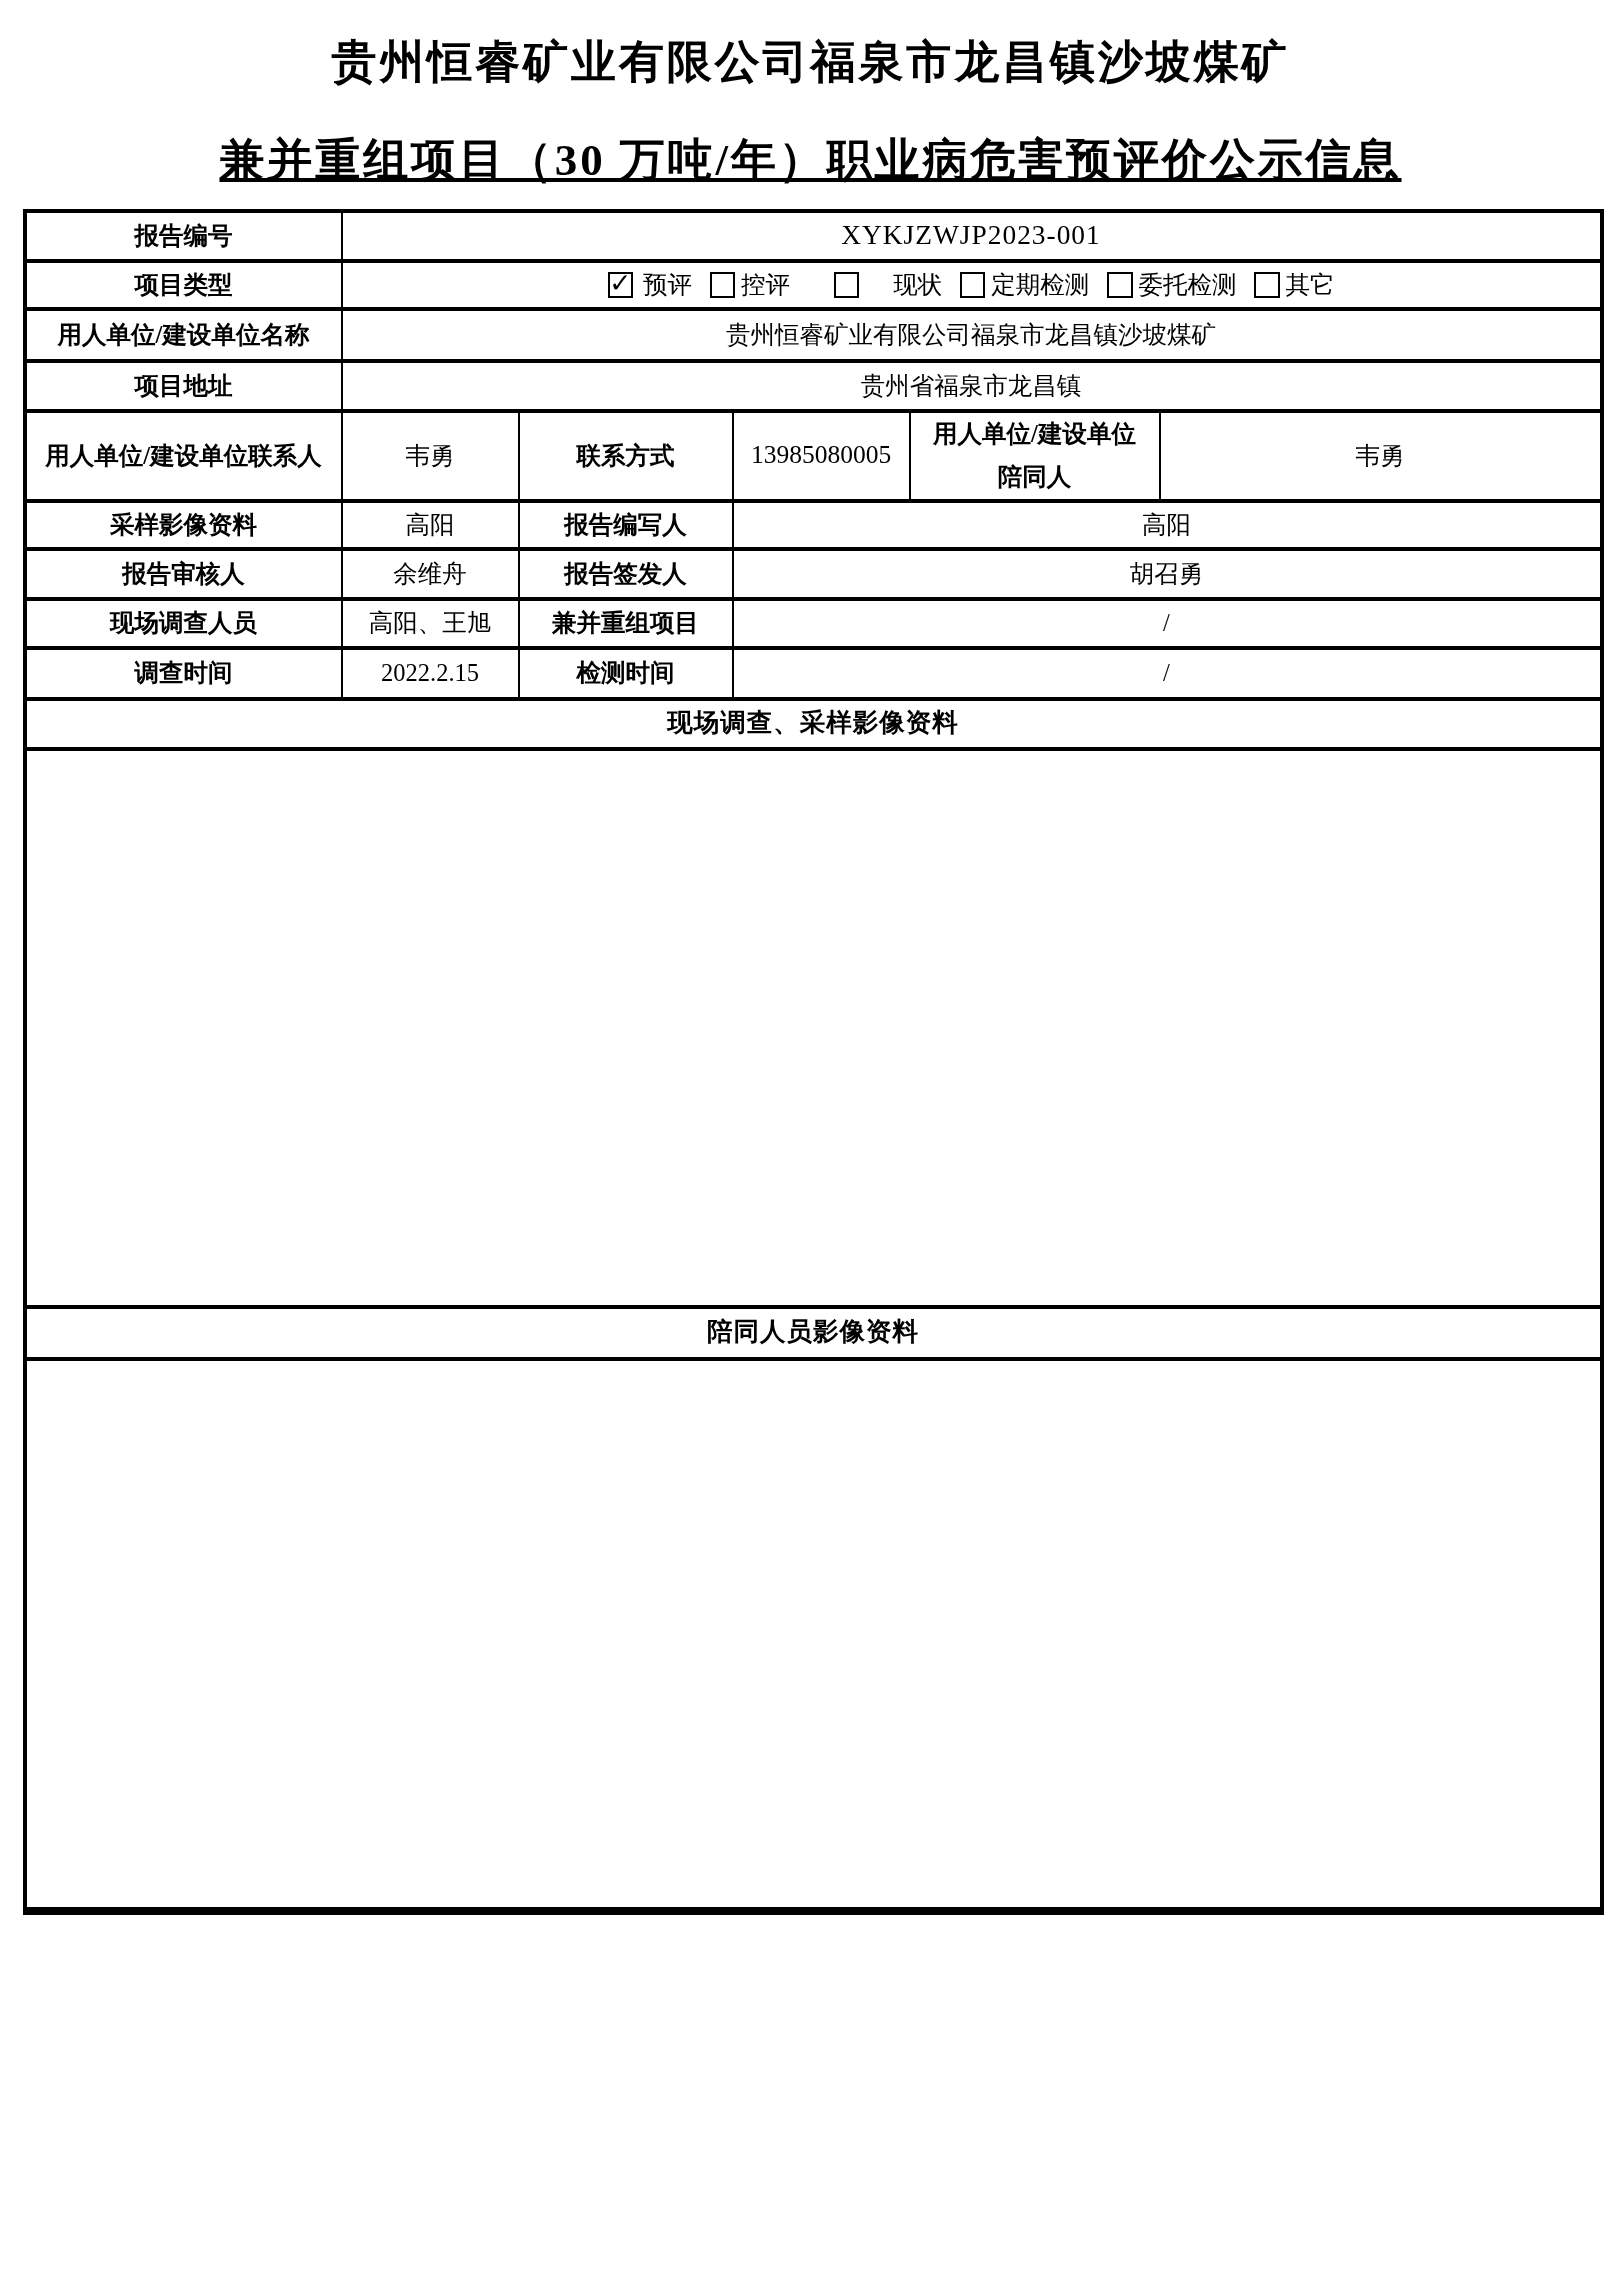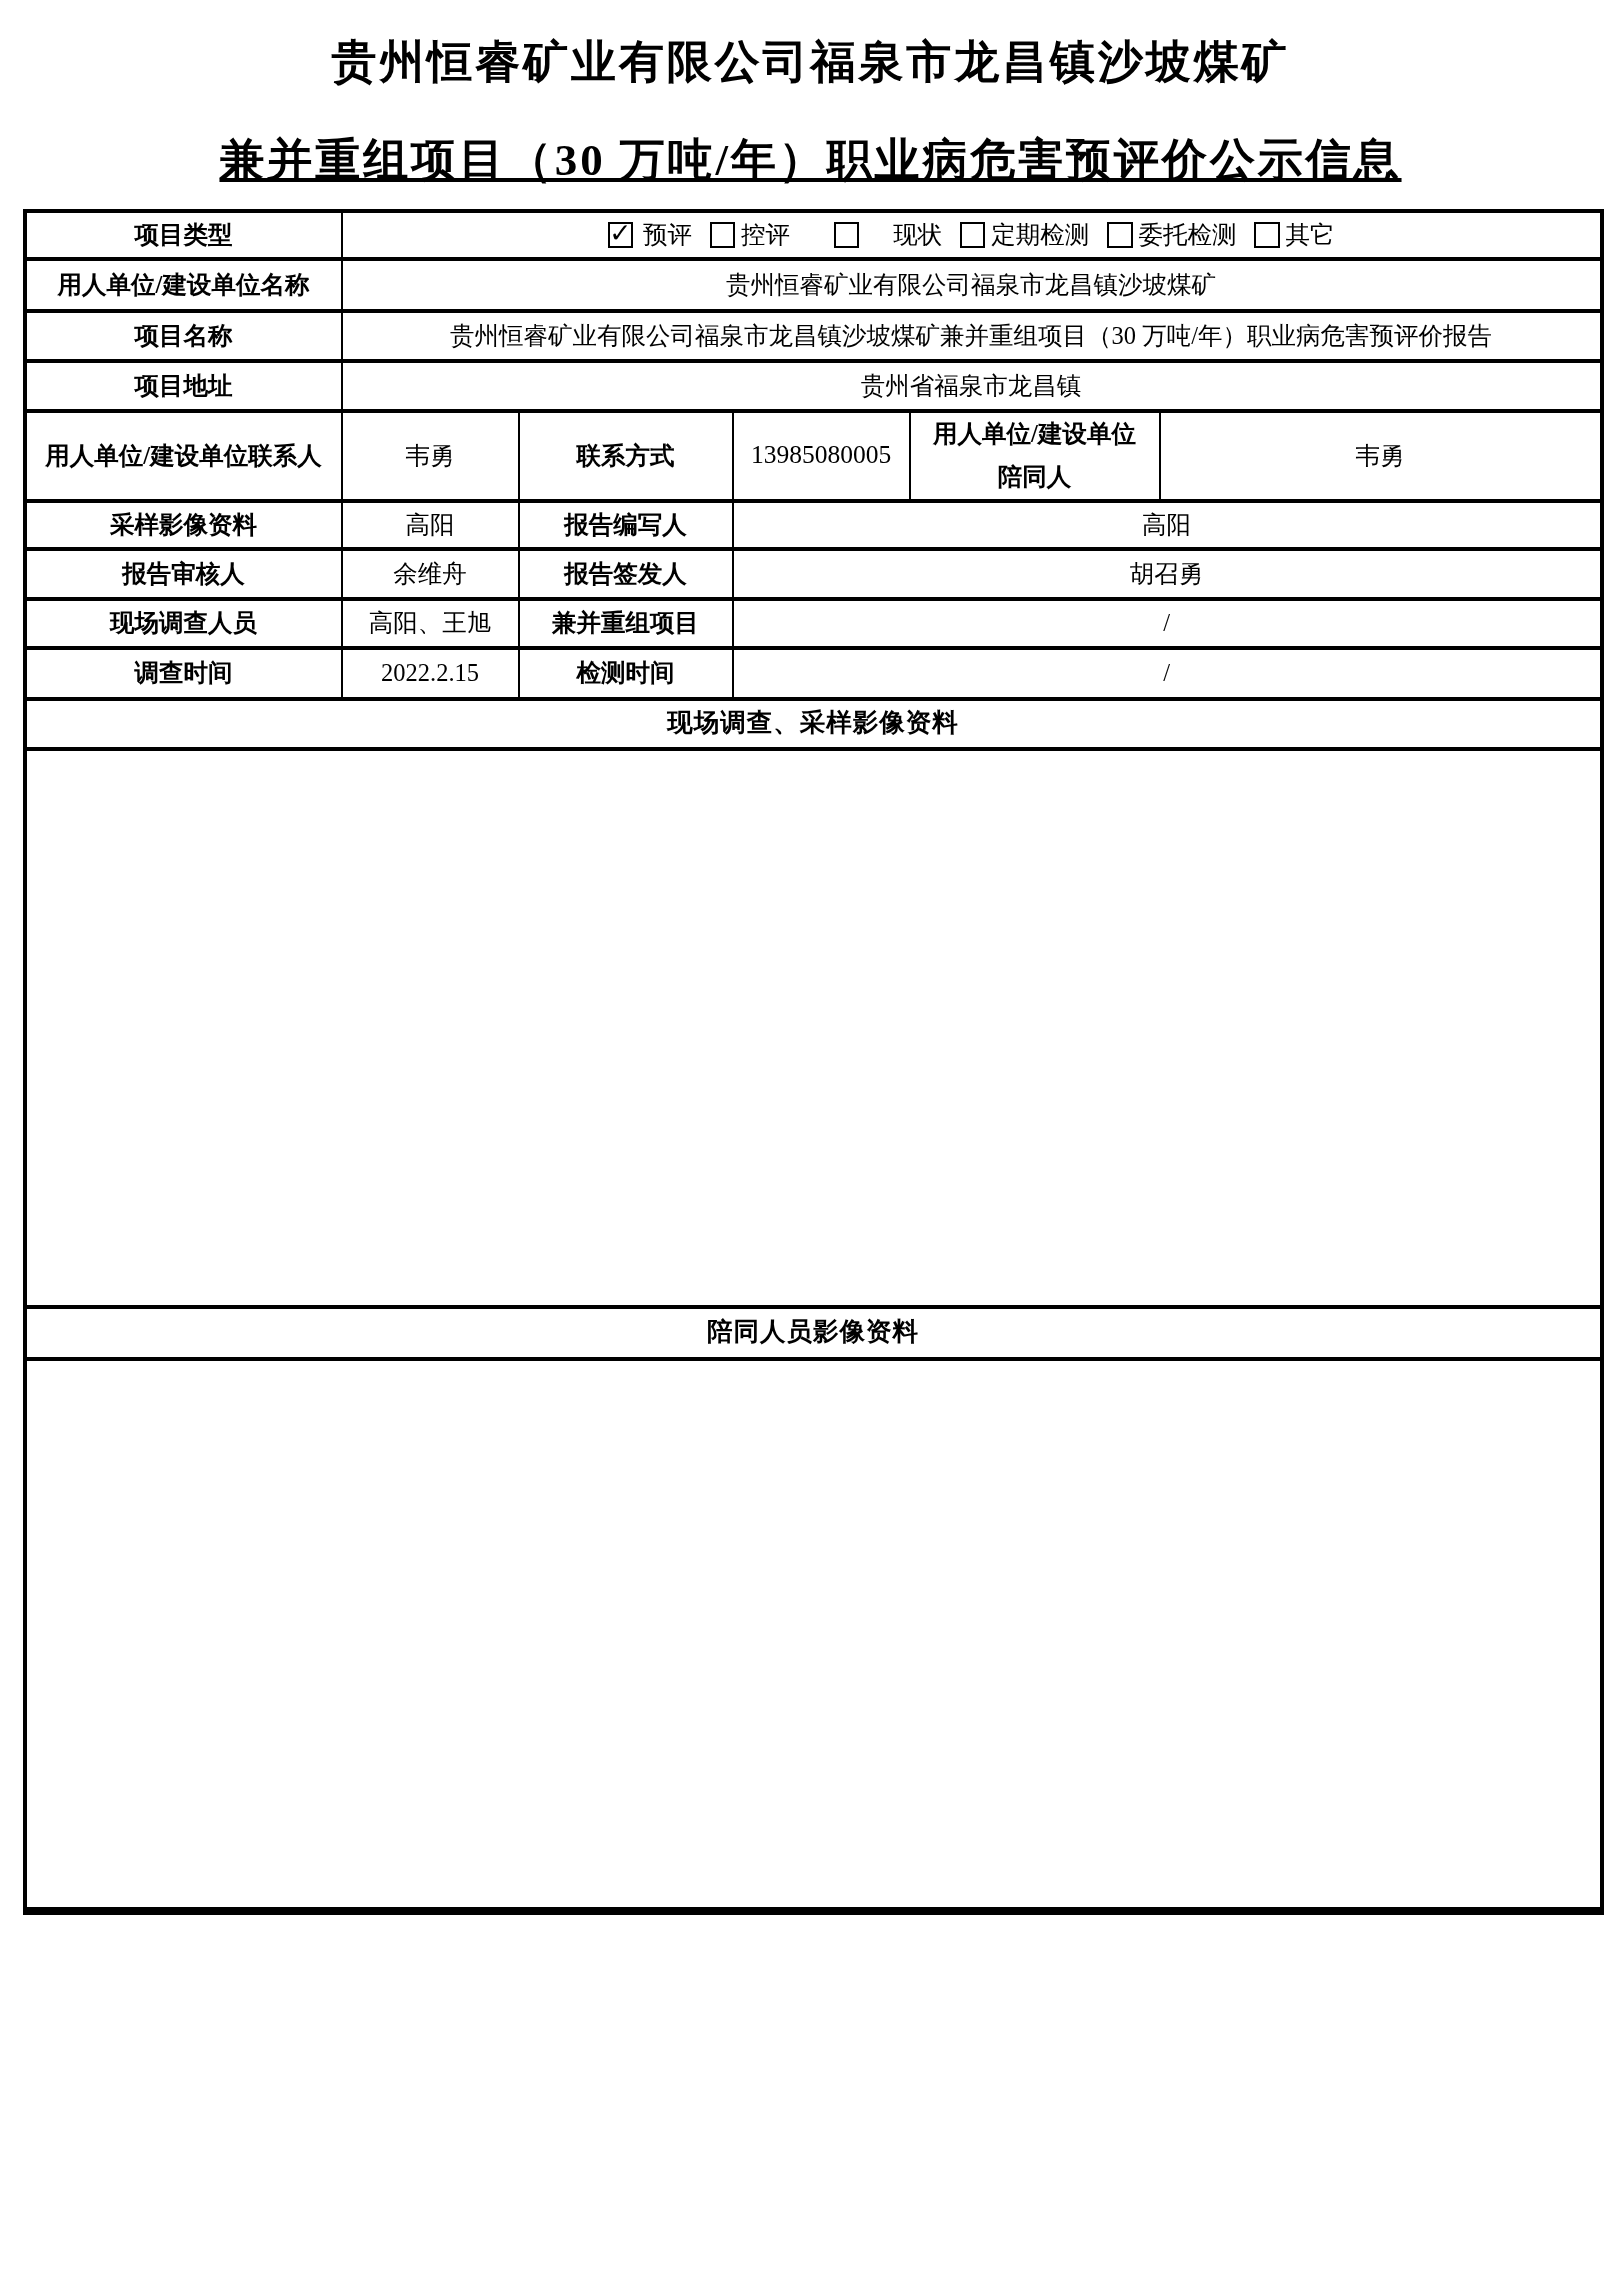--- a/index.html
+++ b/index.html
@@ -84,20 +84,24 @@
   <colgroup>
     <col style="width:317px">
       <col style="width:177px">
       <col style="width:214px">
     <col style="width:177px">
       <col style="width:250px">
       <col style="width:442px">
   </colgroup>
 
   <tbody>
+      <tr style="height:50px">
+    <td class="lbl">报告编号</td>
+    <td colspan="5" class="num">XYKJZWJP2023-001</td>
+  </tr>
 
   <tr style="height:48px">
     <td class="lbl">项目类型</td>
     <td colspan="5">
       <div class="cb-row">
         <span class="cb-opt">
           <span class="cb-box first">
                 <span class="cb-check">✓</span>
               </span>
           <span>预评</span>
@@ -124,24 +128,20 @@
         </span>
       </div>
     </td>
   </tr>
 
   <tr style="height:52px">
     <td class="lbl">用人单位/建设单位名称</td>
     <td colspan="5">贵州恒睿矿业有限公司福泉市龙昌镇沙坡煤矿</td>
   </tr>
 
-  <tr style="height:50px">
-    <td class="lbl">项目名称</td>
-    <td colspan="5">贵州恒睿矿业有限公司福泉市龙昌镇沙坡煤矿兼并重组项目（30 万吨/年）职业病危害预评价报告</td>
-  </tr>
 
   <tr style="height:50px">
     <td class="lbl">项目地址</td>
     <td colspan="5">贵州省福泉市龙昌镇</td>
   </tr>
 
   <tr style="height:85px">
     <td class="lbl">用人单位/建设单位联系人</td>
     <td>韦勇</td>
     <td class="lbl">联系方式</td>

